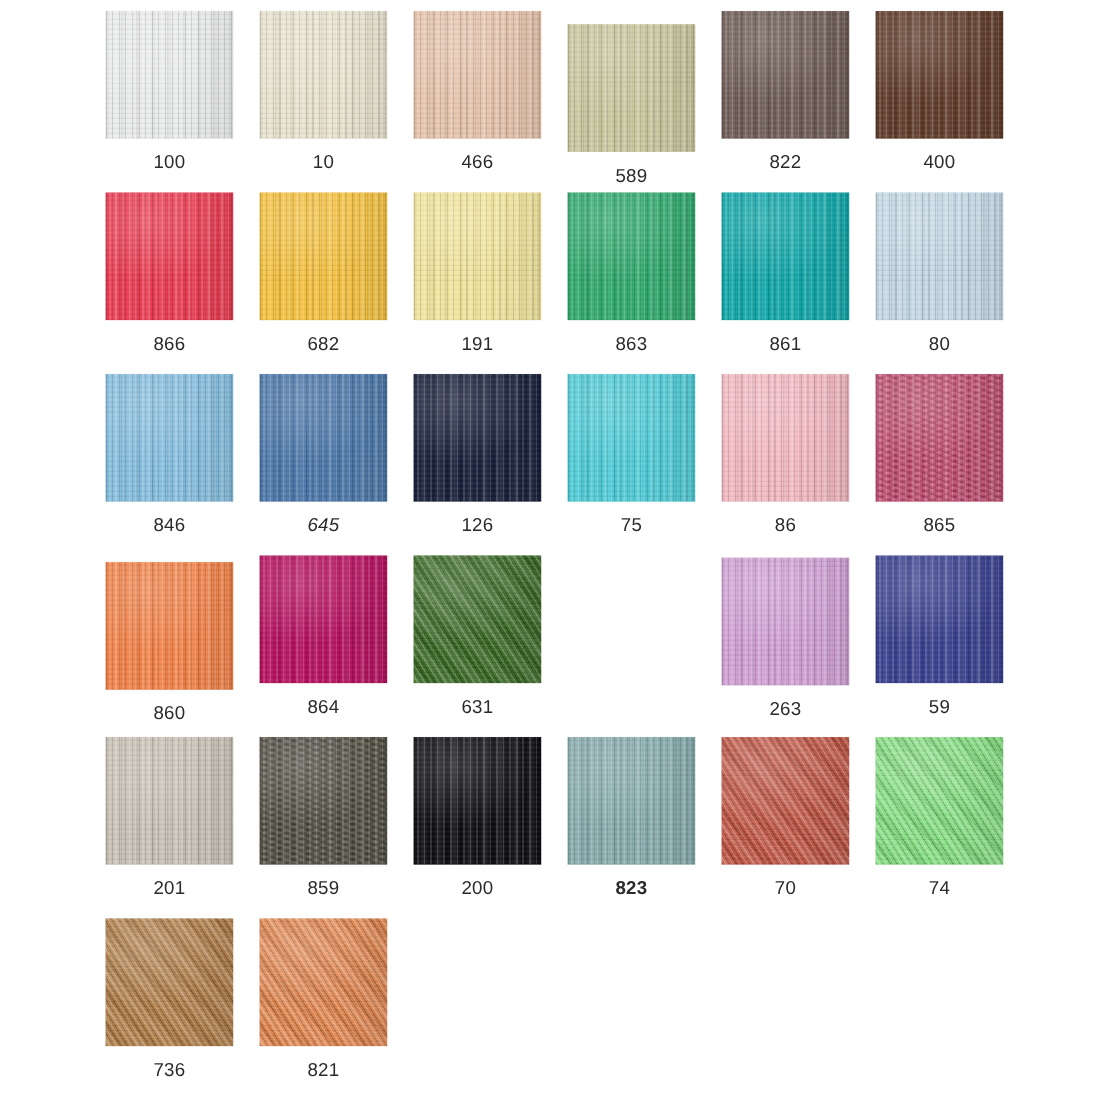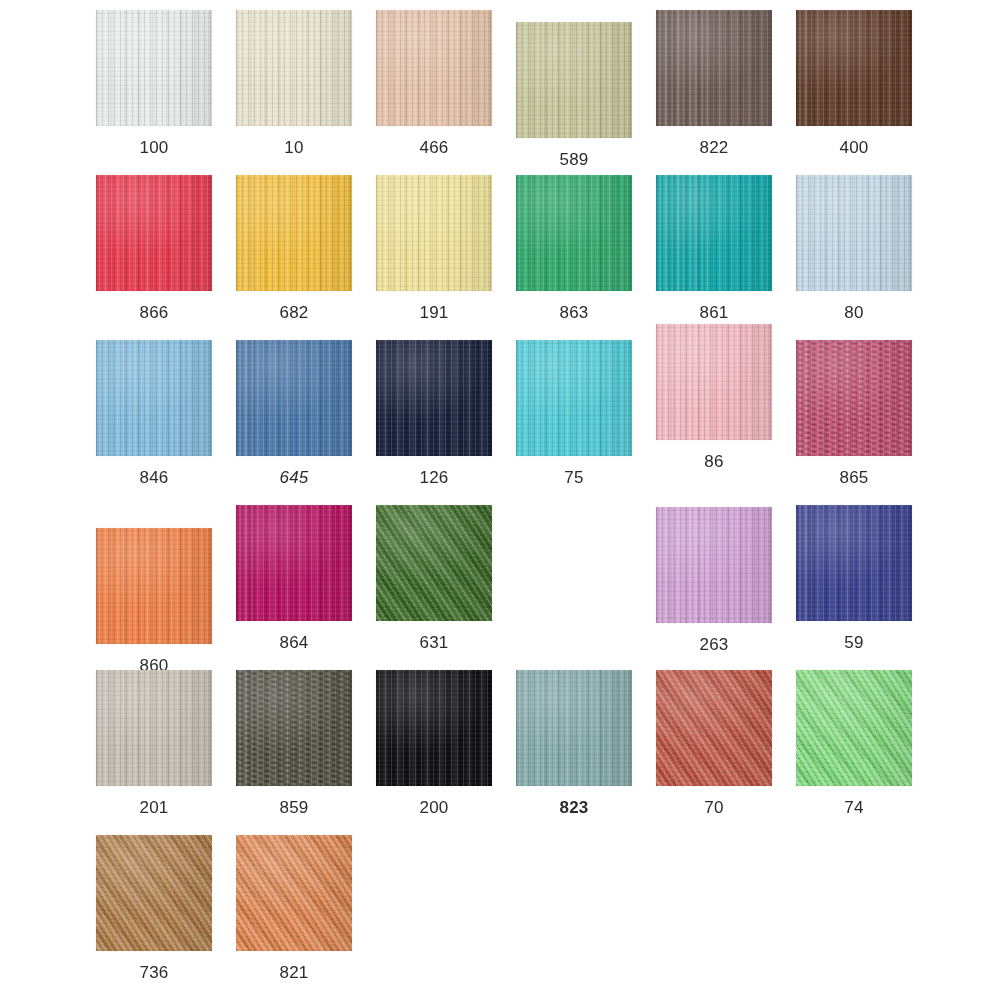--- a/index.html
+++ b/index.html
@@ -303,40 +303,40 @@
     </div>
     <div class="swatch-cell" style="left: 504px; top: 340px;">
       <div class="swatch-chip" style="width: 116px; height: 116px; background-color: rgb(79, 203, 214);">
         <div class="tex-vert"></div>
         <div class="tex-vert2"></div>
         <div class="tex-knit"></div>
         <div class="tex-shade"></div>
       </div>
       <div class="swatch-label">75</div>
     </div>
-    <div class="swatch-cell" style="left: 644px; top: 324px;">
+    <div class="swatch-cell" style="left: 644px; top: 340px;">
       <div class="swatch-chip" style="width: 116px; height: 116px; background-color: rgb(242, 184, 192);">
         <div class="tex-vert"></div>
         <div class="tex-vert2"></div>
         <div class="tex-knit"></div>
         <div class="tex-shade"></div>
       </div>
       <div class="swatch-label">86</div>
     </div>
     <div class="swatch-cell" style="left: 784px; top: 340px;">
       <div class="swatch-chip tx-twist" style="width: 116px; height: 116px; background-color: rgb(197, 74, 112);">
         <div class="tex-vert"></div>
         <div class="tex-vert2"></div>
         <div class="tex-knit"></div>
         <div class="tex-twist"></div>
         <div class="tex-shade"></div>
       </div>
       <div class="swatch-label">865</div>
     </div>
-    <div class="swatch-cell" style="left: 84px; top: 528px; justify-content: center;">
+    <div class="swatch-cell" style="left: 84px; top: 511px; justify-content: center;">
       <div class="swatch-chip" style="width: 116px; height: 116px; background-color: rgb(240, 128, 70);">
         <div class="tex-vert"></div>
         <div class="tex-vert2"></div>
         <div class="tex-knit"></div>
         <div class="tex-shade"></div>
       </div>
       <div class="swatch-label">860</div>
     </div>
     <div class="swatch-cell" style="left: 224px; top: 505px;">
       <div class="swatch-chip" style="width: 116px; height: 116px; background-color: rgb(181, 15, 94);">

